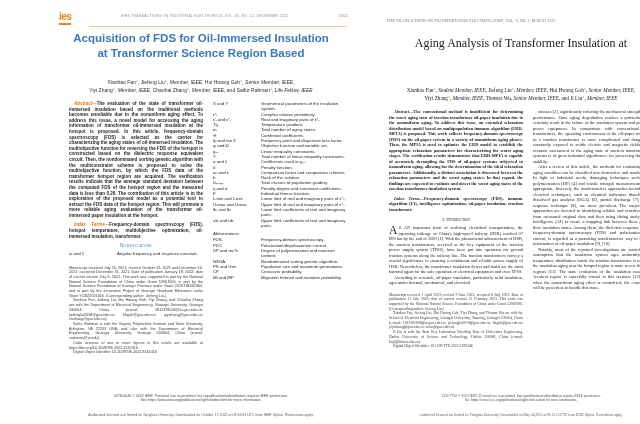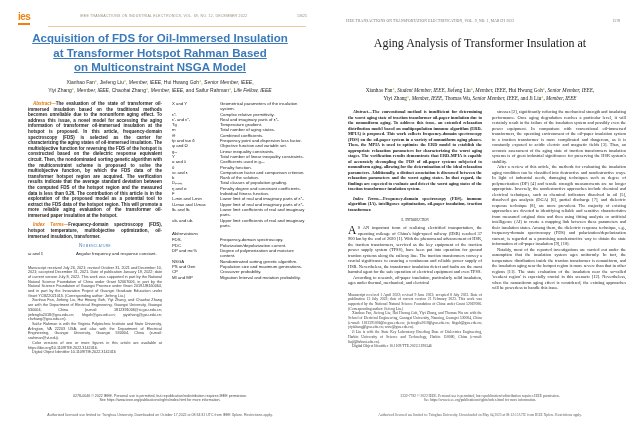--- a/index.html
+++ b/index.html
@@ -1,27 +1,27 @@
 <!DOCTYPE html>
 <html><head>
 <meta charset="utf-8">
 <style>
   html,body { margin:0; padding:0; background:#ffffff; }
   .canvas { position:relative; width:640px; height:424px; background:#ffffff; overflow:hidden; }
-  .page { position:absolute; top:0; width:320px; height:424px; background:#ffffff; overflow:hidden; }
+  .page { position:absolute; top:0; width:320px; height:424px; background:#ffffff; overflow:hidden;margin-left:41px; }
   #pL { left:0; font-family:"Liberation Sans", sans-serif; }
   #pR { left:320px; font-family:Liberation Serif, serif; }
 
   
   .lp-header { position:absolute; top:12px; left:18px; right:13px; display:flex; align-items:flex-start; }
   .ies-logo { color:#f08011; font-weight:bold; font-size:10px; line-height:10px; letter-spacing:-0.5px; border-bottom:2px solid #f08011; padding-bottom:1px; }
   .lp-running { flex:1; text-align:center; font-size:3.6px; color:#9a8d7f; letter-spacing:0.2px; padding-top:2px; }
   .lp-pageno { font-size:3.6px; color:#9a8d7f; padding-top:2px; }
   .lp-rule { position:absolute; top:25.5px; left:48px; right:14px; height:1px; background:#ecc9a0; }
-  .lp-title { position:absolute; top:31px; left:8px; right:8px; text-align:center; color:#3a79ba; font-size:11.5px; font-weight:bold; line-height:14.5px;text-decoration:underline; }
+  .lp-title { position:absolute; top:31px; left:8px; right:8px; text-align:center; color:#3a79ba; font-size:11.5px; font-weight:bold; line-height:14.5px; }
   .lp-authors { position:absolute; top:78px; left:8px; right:8px; text-align:center; font-size:5px; line-height:7px; color:#2e2e2e; }
   .orcid { color:#a6ce39; font-size:3.5px; vertical-align:2px; }
   .it { font-style:italic; }
   .rm { font-style:normal; }
   .lp-cols { position:absolute; top:101px; left:28px; width:278px; height:284px; display:flex; column-gap:10px; overflow:hidden; }
   .colL { width:134px; overflow:hidden; }
   .abs { font-size:4.5px; line-height:5.6px; text-align:justify; font-weight:bold; color:#262626; margin:0 0 4px 0; text-indent:5px; }
   .lbl { color:#e2770d; font-style:italic; }
   .nom-head { text-align:center; color:#3a79ba; font-size:4.8px; font-variant:small-caps; letter-spacing:0.5px; margin:4px 0 3px 0; }
   .nrow { display:flex; font-size:4.3px; line-height:5.3px; color:#262626; }
@@ -57,22 +57,21 @@
     <div class="lp-header">
       <span class="ies-logo">ies</span>
       <span class="lp-running">IEEE TRANSACTIONS ON INDUSTRIAL ELECTRONICS, VOL. 69, NO. 12, DECEMBER 2022</span>
       <span class="lp-pageno">13625</span>
     </div>
     <div class="lp-rule"></div>
 
     <div class="lp-title">
 
     <div class="lp-title-line">Acquisition of FDS for Oil-Immersed Insulation</div>
-        <div class="lp-title-line">at Transformer Hotspot Rahman Based</div>
-        <div class="lp-title-line">on Multiconstraint NSGA Model</div>
+        <div class="lp-title-line">at Transformer Science Region Based</div>
       </div>
 
     <div class="lp-authors">
       <div>
         
       <span class="rm">Xianhao Fan</span><span class="orcid">●</span><span class="rm">, Jiefeng Liu</span><span class="orcid">●</span><span class="rm">, </span><span class="it">Member, IEEE</span><span class="rm">, Hui Hwang Goh</span><span class="orcid">●</span><span class="rm">, </span><span class="it">Senior Member, IEEE</span><span class="rm">,</span></div>
       <div>
         
       <span class="rm">Yiyi Zhang</span><span class="orcid">●</span><span class="rm">, </span><span class="it">Member, IEEE</span><span class="rm">, Chaohai Zhang</span><span class="orcid">●</span><span class="rm">, </span><span class="it">Member, IEEE</span><span class="rm">, and Saifur Rahman</span><span class="orcid">●</span><span class="rm">, </span><span class="it">Life Fellow, IEEE</span></div>
     </div>

